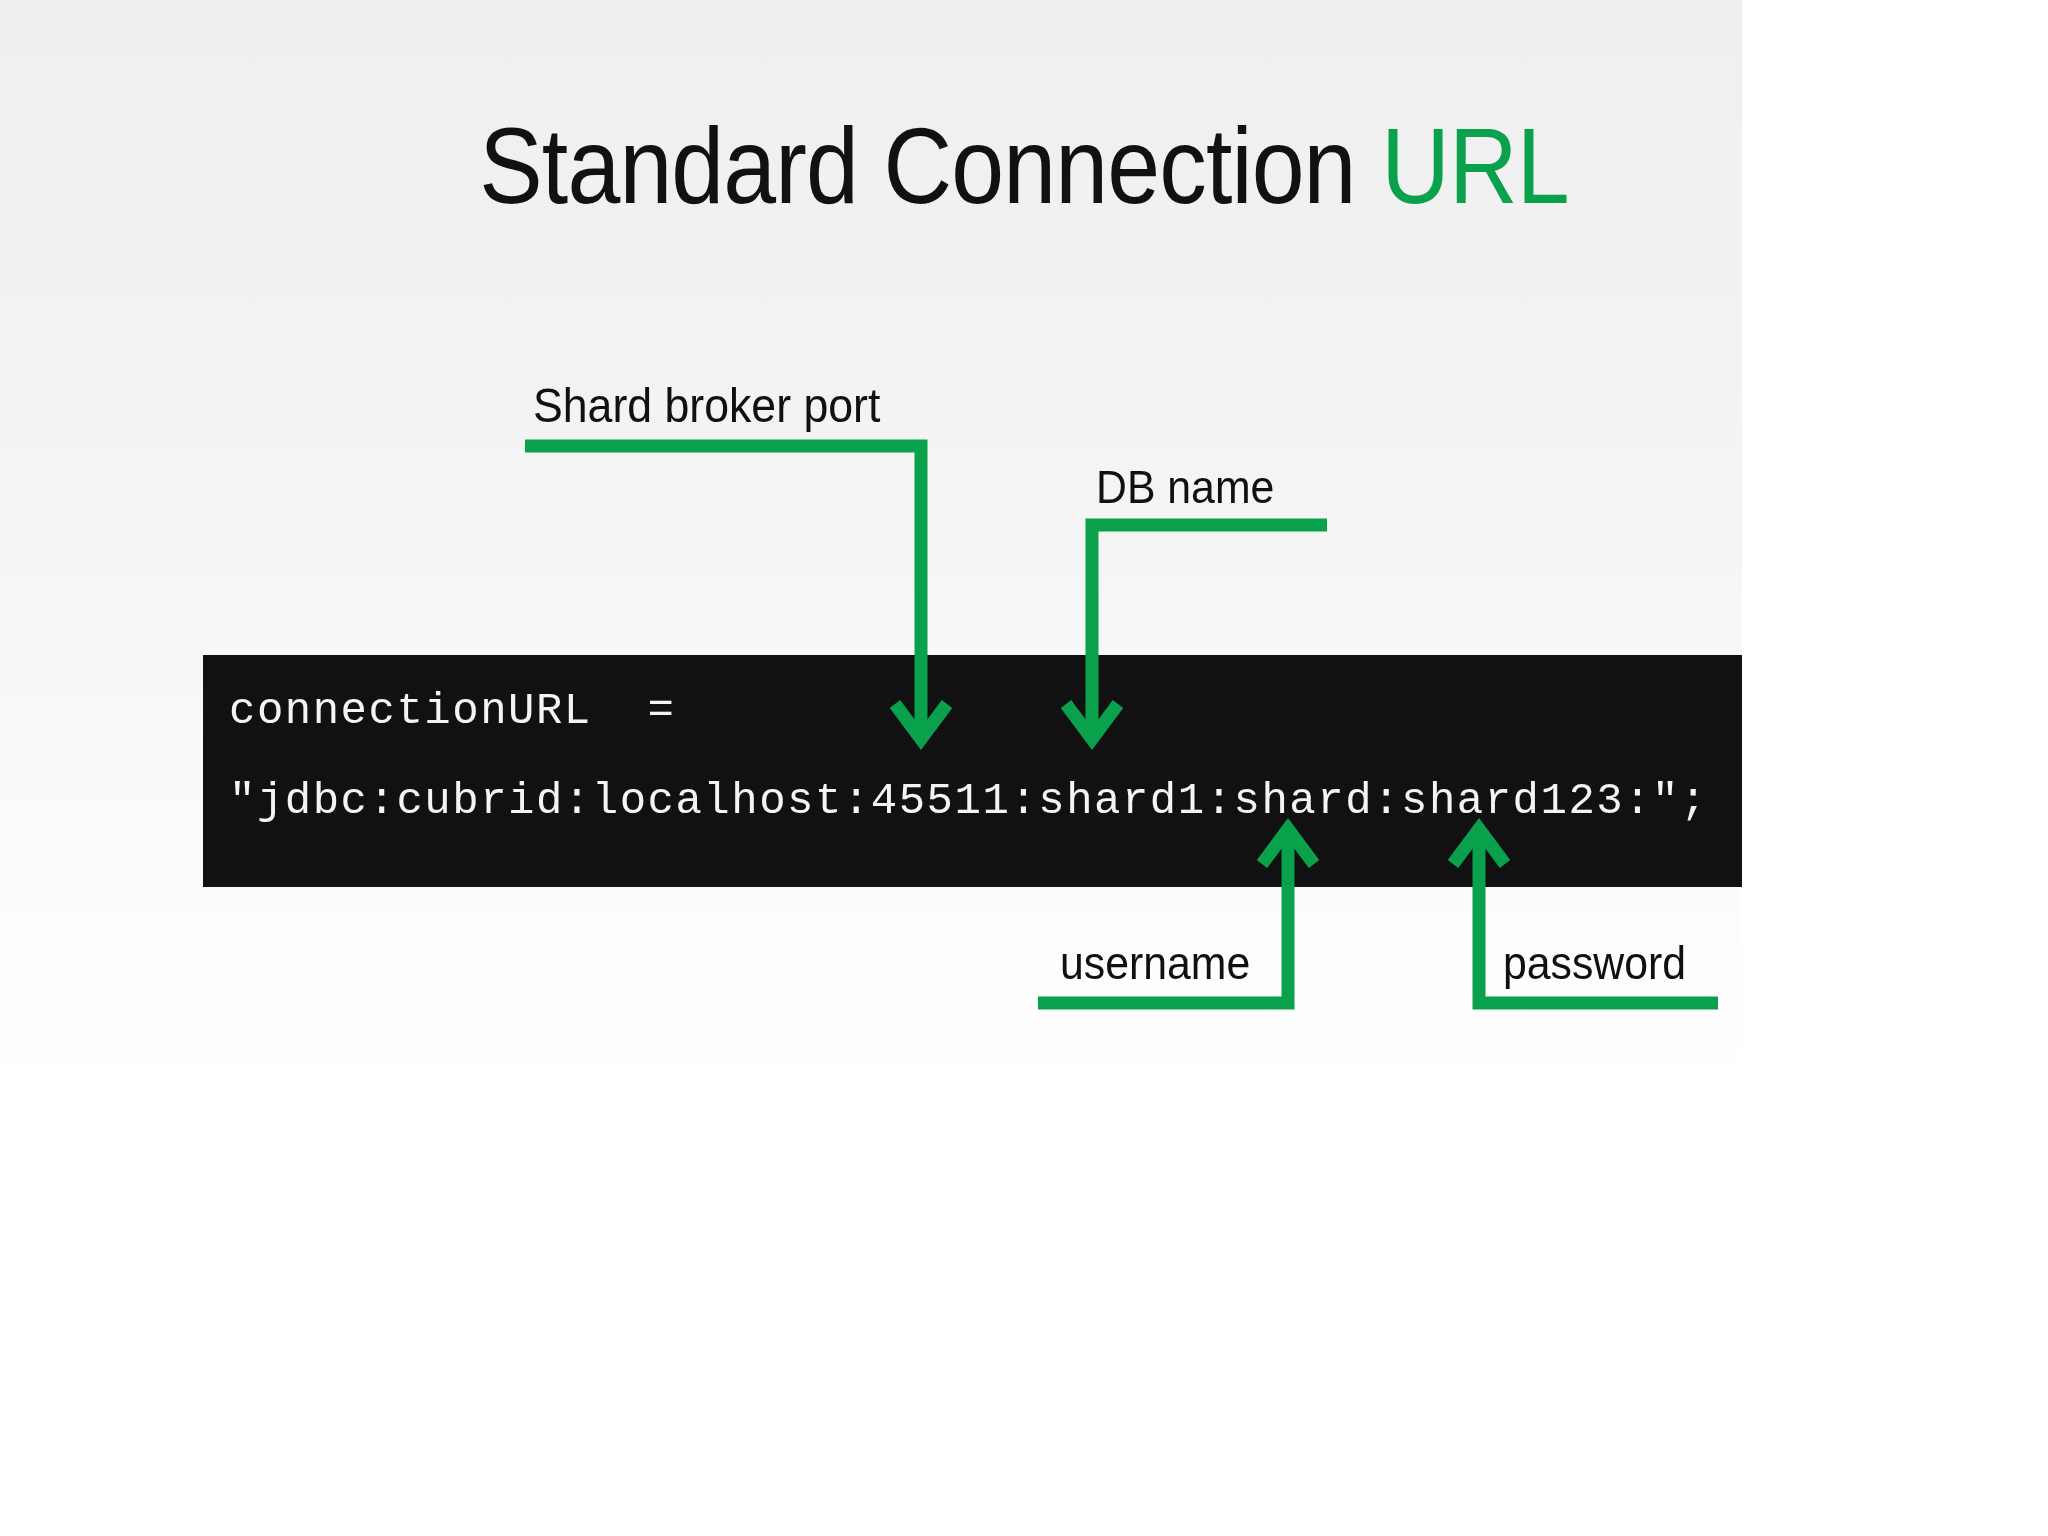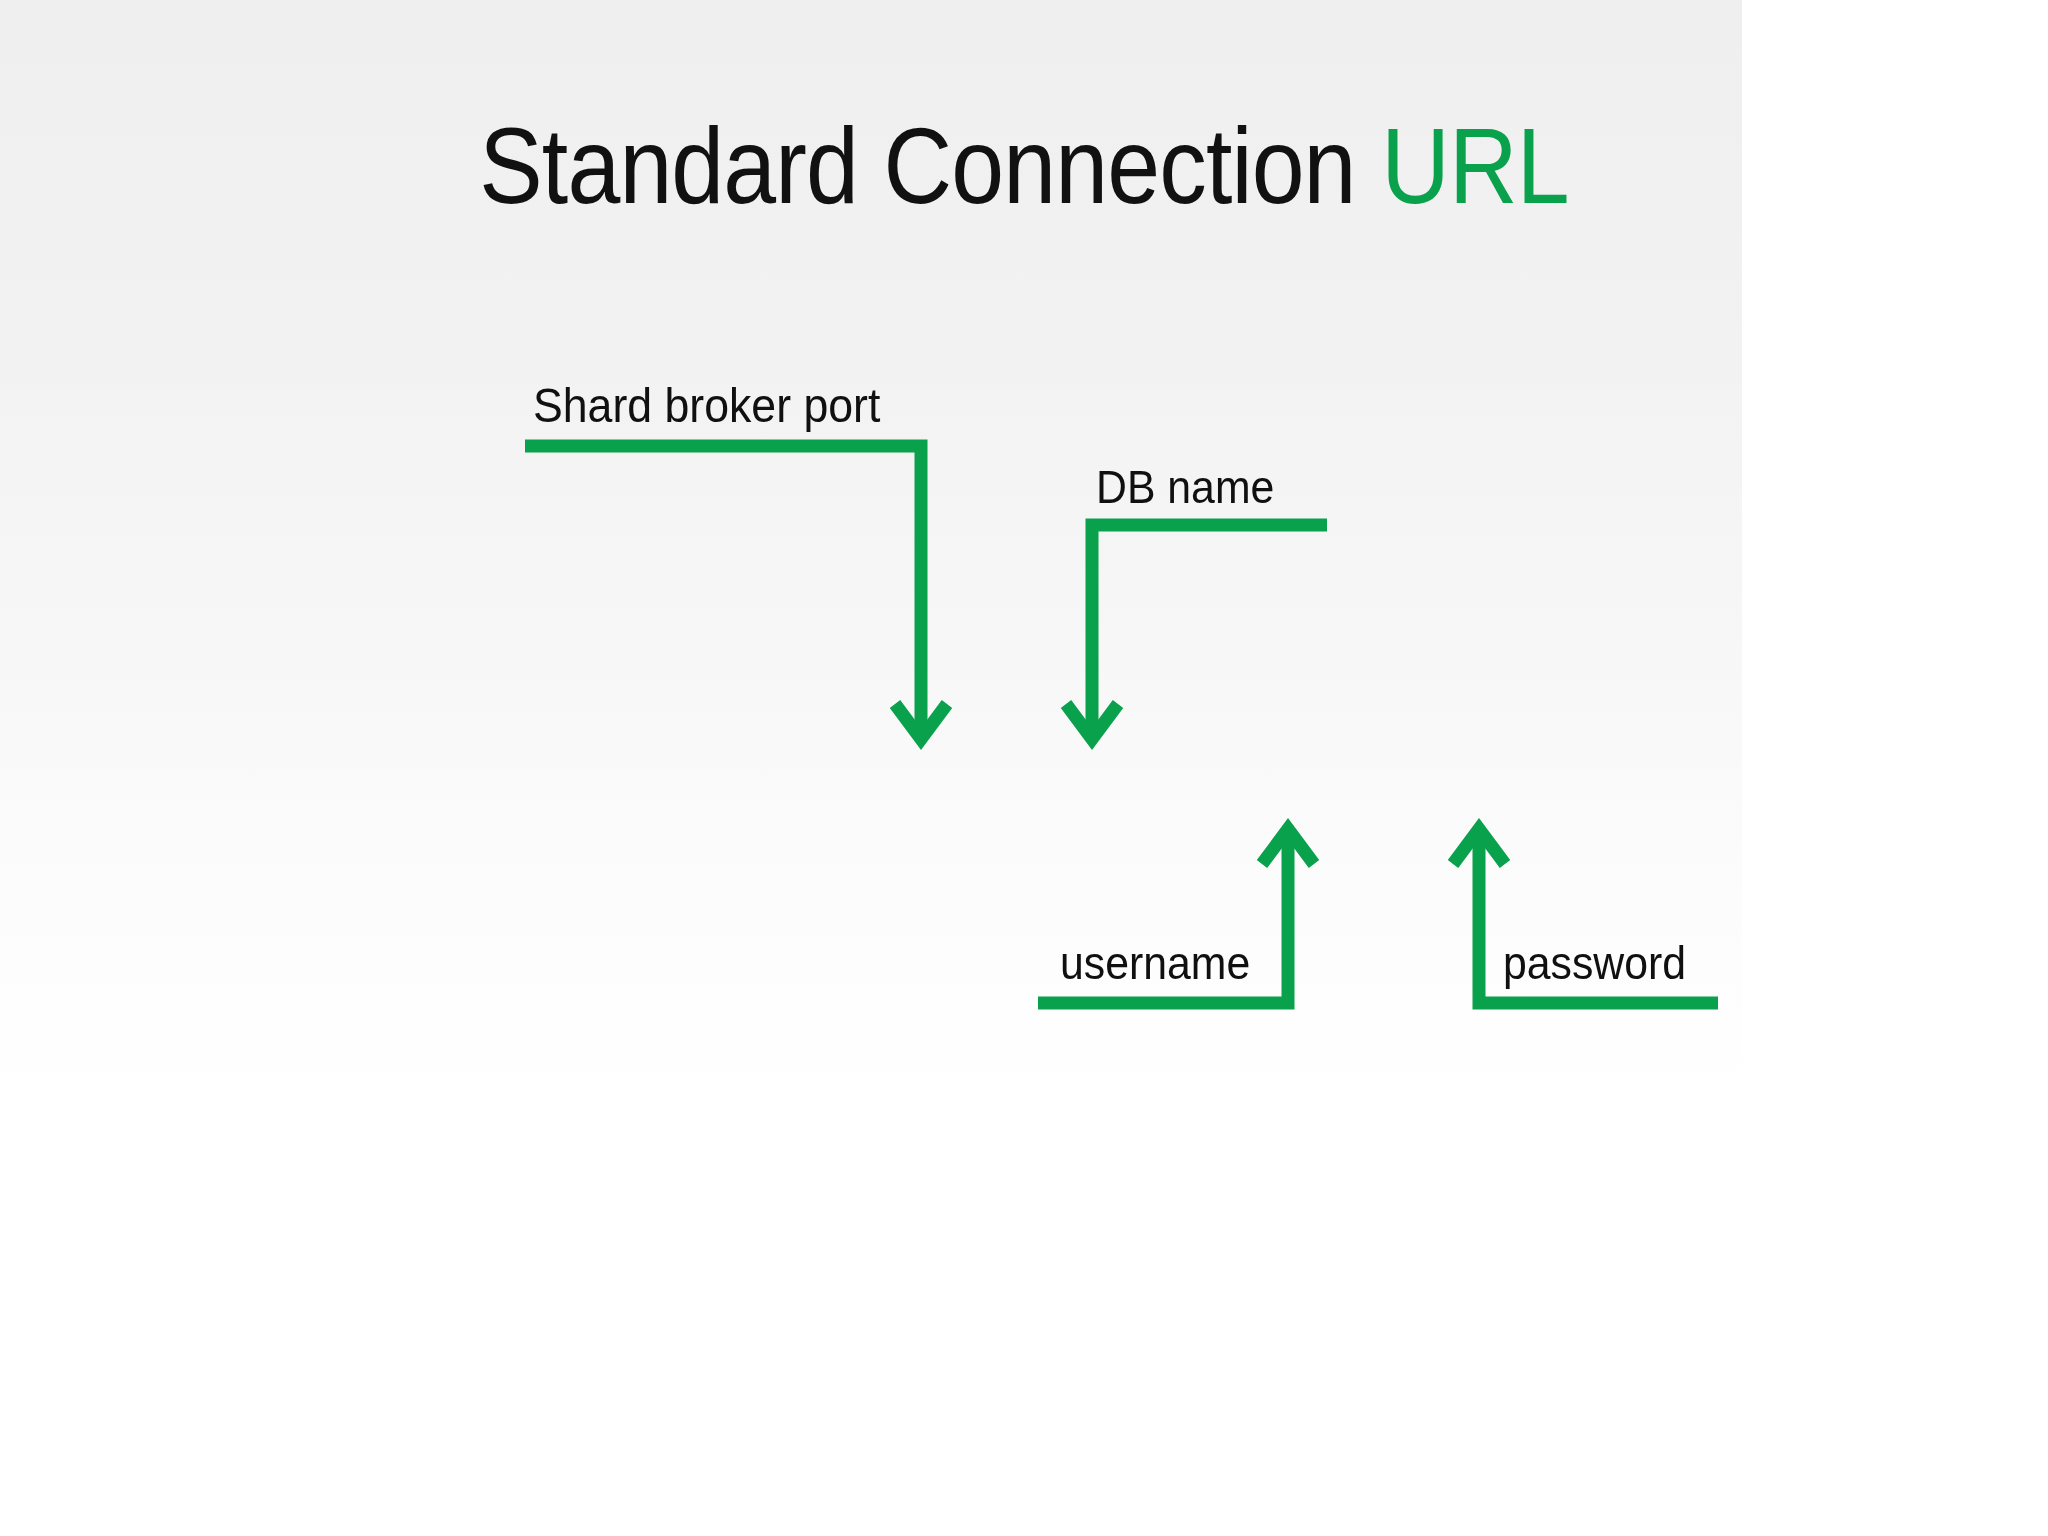--- a/index.html
+++ b/index.html
@@ -133,20 +133,24 @@
   </div>
 
   <div class="annot-label" id="label-shard-broker-port">Shard broker port</div>
 
   <div class="annot-label" id="label-db-name">DB name</div>
 
   <div class="annot-label" id="label-username">username</div>
 
   <div class="annot-label" id="label-password">password</div>
 
+  <div id="code-block">
+    <div class="code-line" id="code-line-1">connectionURL  =</div>
+    <div class="code-line" id="code-line-2">"jdbc:cubrid:localhost:45511:shard1:shard:shard123:";</div>
+  </div>
 
   <svg id="arrow-layer" viewBox="0 0 2048 1536" width="2048" height="1536">
 
     <g>
       <path class="arrow-path" d="M 525 446 L 921 446 L 921 735"></path>
       <path class="arrow-head" d="M 895 704 L 921 739 L 947 704"></path>
     </g>
 
     <g>
       <path class="arrow-path" d="M 1327 525 L 1092 525 L 1092 735"></path>

